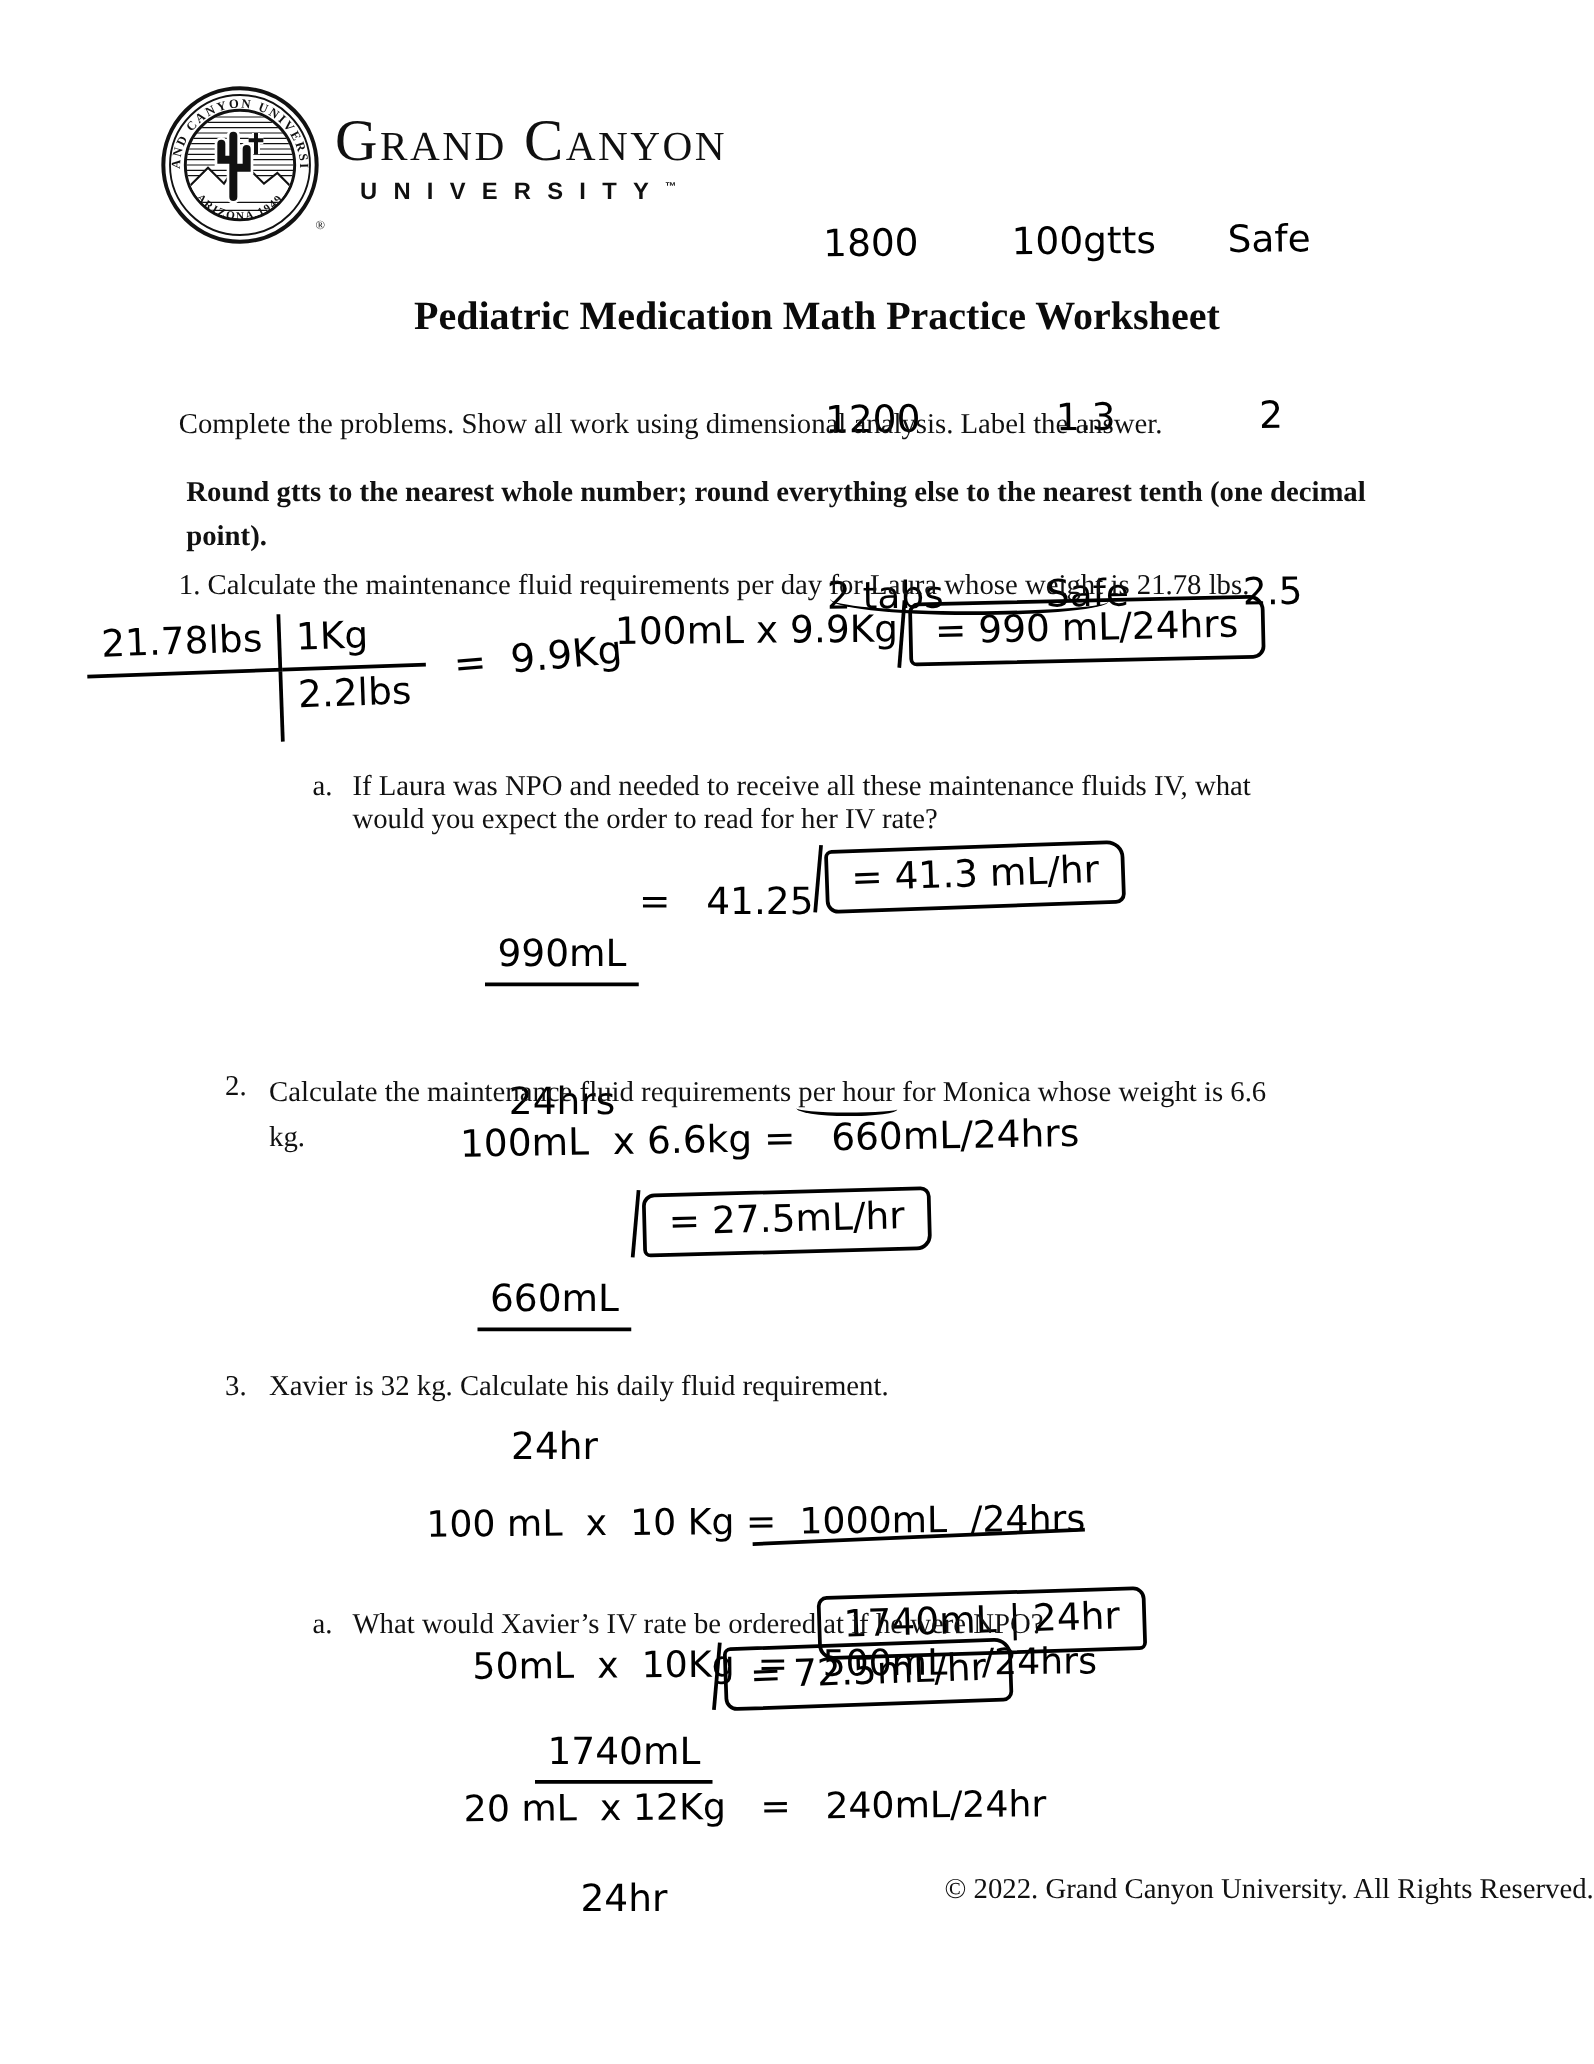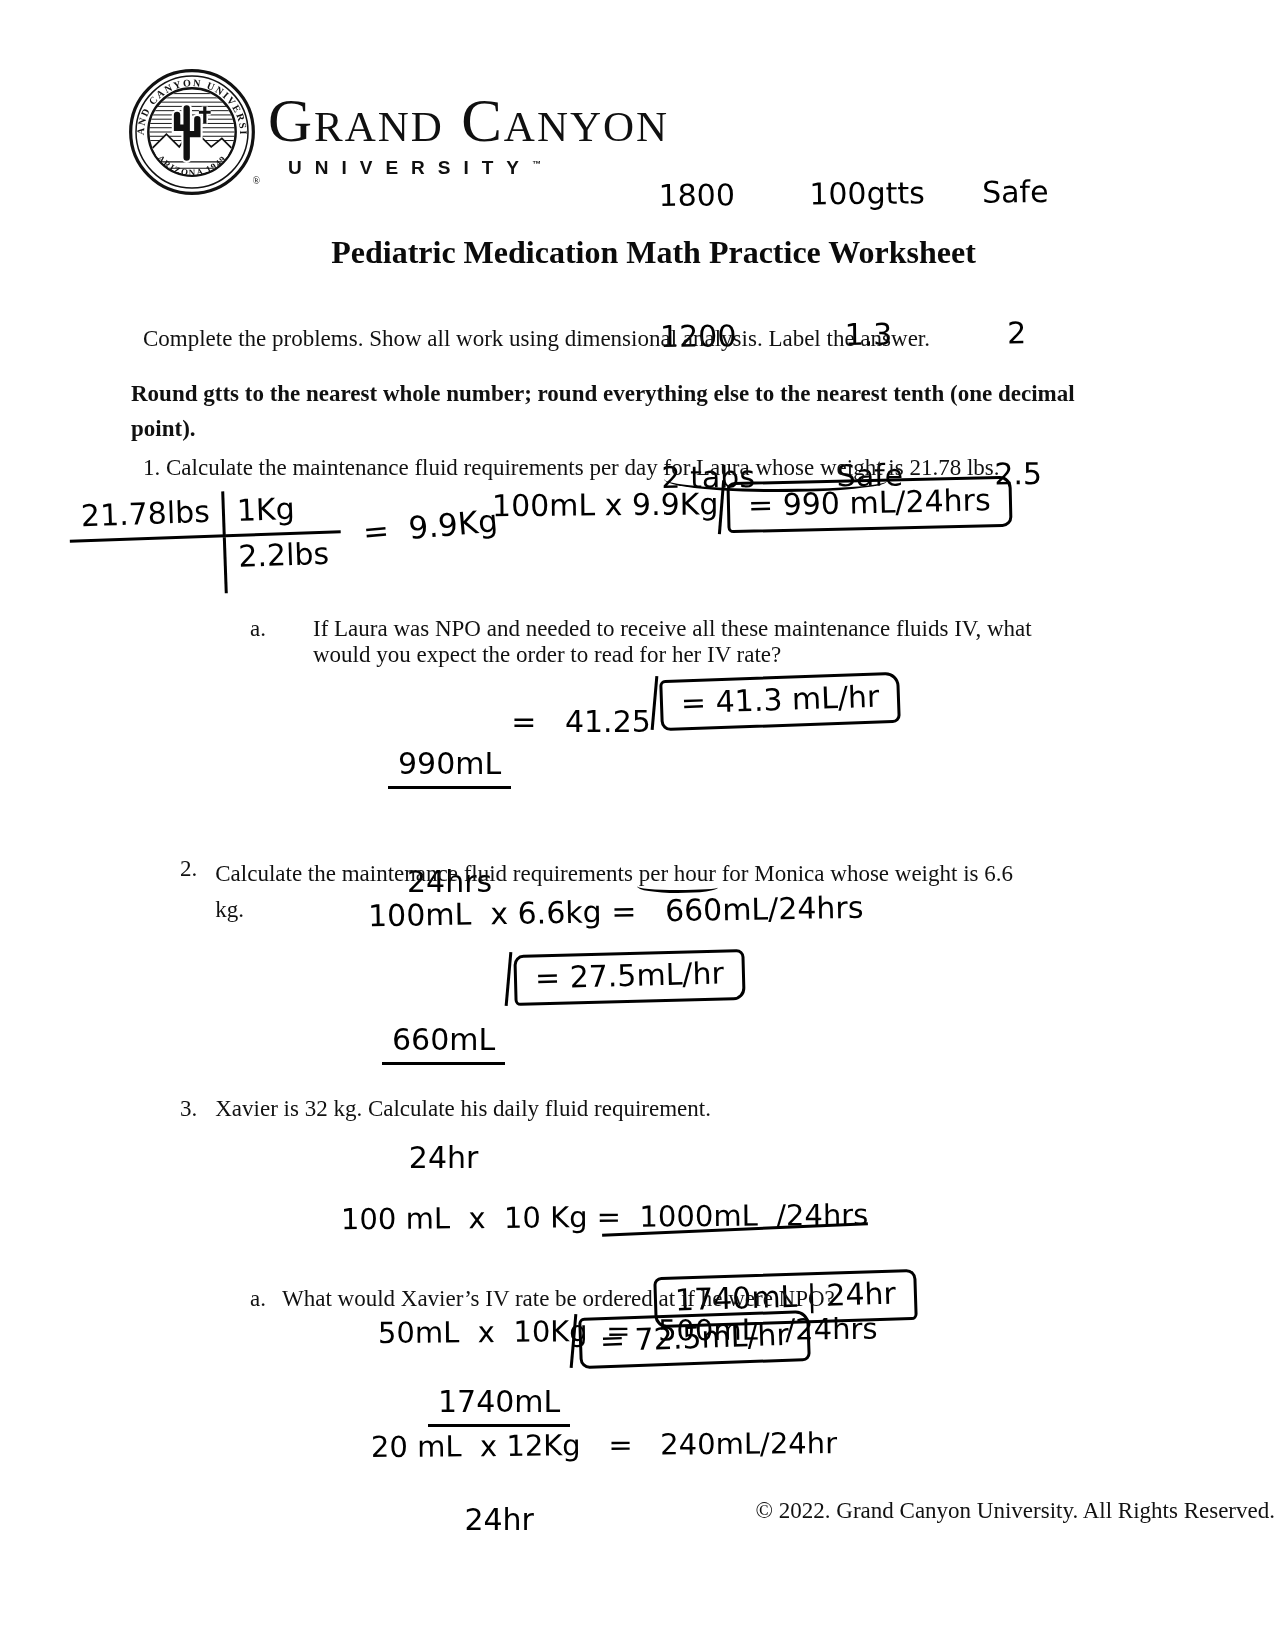--- a/index.html
+++ b/index.html
@@ -8,21 +8,21 @@
     font-family:"Liberation Serif", serif; color:#111; overflow:hidden;
   }
 
   
   .logo-row { position:absolute; left:128px; top:68px; display:flex; align-items:flex-start; }
   .seal { position:relative; width:128px; height:128px; }
   .seal .reg { position:absolute; right:-4px; bottom:10px; font-size:10px; color:#111; }
   .wordmark { margin-left:12px; padding-top:22px; }
   .wm1 {
     font-family:"Liberation Serif", serif; font-variant:small-caps;
-    font-size:61px; letter-spacing:2px; color:#101010; line-height:1;
+    font-size:47px; letter-spacing:2px; color:#101010; line-height:1;
   }
   .wm2 {
     font-family:Liberation Sans, sans-serif; font-size:19px; font-weight:600;
     letter-spacing:13px; color:#101010; margin-top:6px; padding-left:20px; white-space:nowrap;
   }
   .wm2 .tm { font-size:9px; letter-spacing:0; vertical-align:super; }
 
   
   .hw { font-family:"DejaVu Sans", sans-serif; color:#000; white-space:pre; }
   .top-notes {
@@ -50,37 +50,37 @@
   .dagrid { display:inline-grid; grid-template-columns:auto auto; transform:rotate(-2deg); }
   .dagrid .c { padding:2px 12px 6px; }
   .dagrid .tl { border-right:3.5px solid #000; border-bottom:3.5px solid #000; }
   .dagrid .tr { border-bottom:3.5px solid #000; }
   .dagrid .bl { border-right:3.5px solid #000; min-height:48px; }
 
   
   .title { position:absolute; left:16px; top:234px; width:1275px; margin:0; text-align:center;
            font-size:32px; font-weight:bold; color:#0b0b0b; }
   .intro { position:absolute; left:143px; top:326px; margin:0; font-size:23px; }
-  .rule  { position:absolute; left:131px; top:377px; margin:0; width:945px; font-size:23px; font-weight:bold; line-height:1.5; }
+  .rule  { position:absolute; left:149px; top:377px; margin:0; width:945px; font-size:23px; font-weight:bold; line-height:1.5; }
   .q1    { position:absolute; left:143px; top:455px; margin:0; width:1020px; font-size:23px; }
 
   .swoosh { position:relative; }
   .swoosh::after {
     content:""; position:absolute; left:0px; right:-4px; bottom:-12px; height:14px;
     border-bottom:3px solid #000; border-radius:0 0 100% 100% / 0 0 22px 26px;
   }
   .uline { position:relative; }
   .uline::after {
     content:""; position:absolute; left:-2px; right:-2px; bottom:-7px; height:8px;
     border-bottom:3px solid #000; border-radius:0 0 90% 90% / 0 0 10px 12px;
   }
 
   .qsub { position:absolute; display:flex; gap:16px; font-size:23px; }
   .q1a { left:250px; top:616px; }
-  .q1a .sub-text { width:780px;margin-left:31px; }
+  .q1a .sub-text { width:780px; }
   .q3a { left:250px; top:1286px; }
 
   .qnum { position:absolute; display:flex; gap:18px; font-size:23px; }
   .q2 { left:180px; top:856px; }
   .q2 .sub-text { width:830px; line-height:1.55; }
   .q3 { left:180px; top:1096px; }
 
   
   .p1-left  { position:absolute; left:70px;  top:492px; display:flex; gap:24px; font-size:30px; }
   .p1-left .res { margin-top:16px; font-size:31px; transform:rotate(-5deg); }

